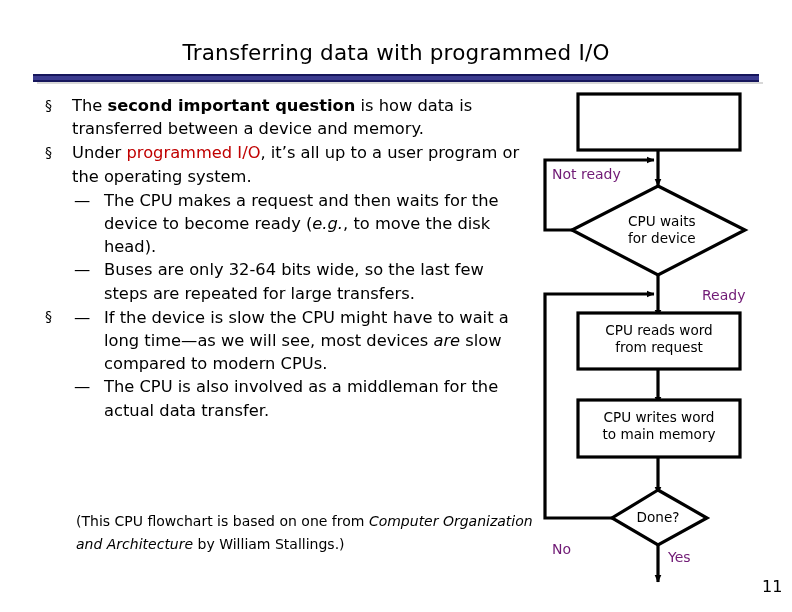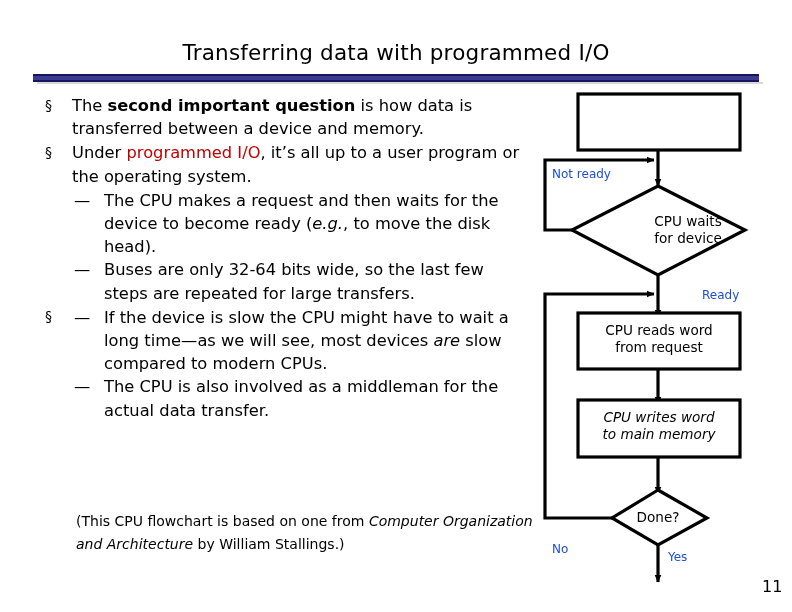--- a/index.html
+++ b/index.html
@@ -115,23 +115,23 @@
   .fc-label {
     position: absolute;
     font-size: 13.6px;
     line-height: 16.5px;
     text-align: center;
     color: #000;
     white-space: nowrap;
   }
   .fc-edge-label {
     position: absolute;
-    font-size: 12px;
+    font-size: 14px;
     line-height: 16.5px;
-    color: #1d4ed8;
+    color: #701a75;
     white-space: nowrap;
   }
 
   .pagenum {
     position: absolute;
     left: 762px;
     top: 565px;
     font-size: 16px;
     color: #000;
     margin-top: 12px;
@@ -186,31 +186,31 @@
       <rect x="48" y="312" width="162" height="57" fill="#ffffff" stroke="#000" stroke-width="3.2"></rect>
 
       <line x1="128" y1="369" x2="128" y2="406" stroke="#000" stroke-width="3.2" marker-end="url(#arw)"></line>
 
       <polygon points="128,402 177,430 128,457 82,430" fill="#ffffff" stroke="#000" stroke-width="3.2"></polygon>
 
       <line x1="128" y1="457" x2="128" y2="494" stroke="#000" stroke-width="3.2" marker-end="url(#arw)"></line>
     </svg>
 
 
-    <div class="fc-label" style="left:98px; top:125px; width:120px; text-align:center;">
+    <div class="fc-label" style="left:98px; top:125px; width:120px; text-align:left;">
       <span>CPU waits</span><br>
       <span>for device</span>
     </div>
 
     <div class="fc-label" style="left:48px; top:234px; width:162px;">
       <span>CPU reads word</span><br>
       <span>from request</span>
     </div>
 
-    <div class="fc-label" style="left:48px; top:321px; width:162px;font-style:italic;">
+    <div class="fc-label" style="left:48px; top:321px; width:162px;">
       <span>CPU writes word</span><br>
       <span>to main memory</span>
     </div>
 
     <div class="fc-label" style="left:98px; top:421px; width:60px; text-align:center;">Done?</div>
 
     <div class="fc-edge-label" style="left:22px; top:78px;">Not ready</div>
     <div class="fc-edge-label" style="left:136px; top:199px;margin-left:36px;">Ready</div>
     <div class="fc-edge-label" style="left:22px; top:405px;margin-top:48px;">No</div>
     <div class="fc-edge-label" style="left:138px; top:461px;">Yes</div>

